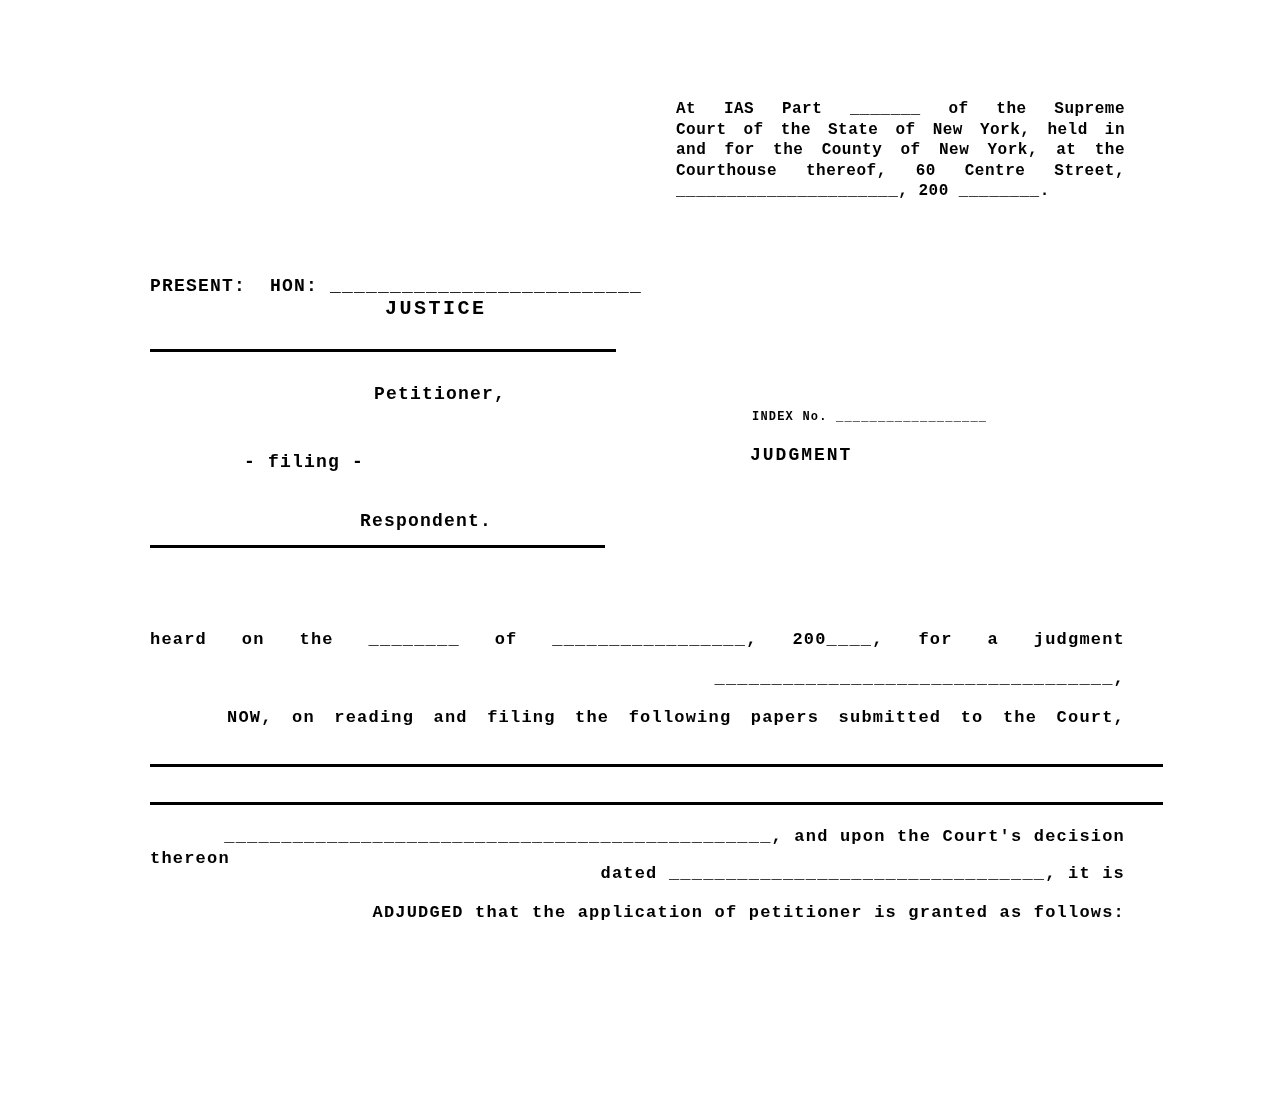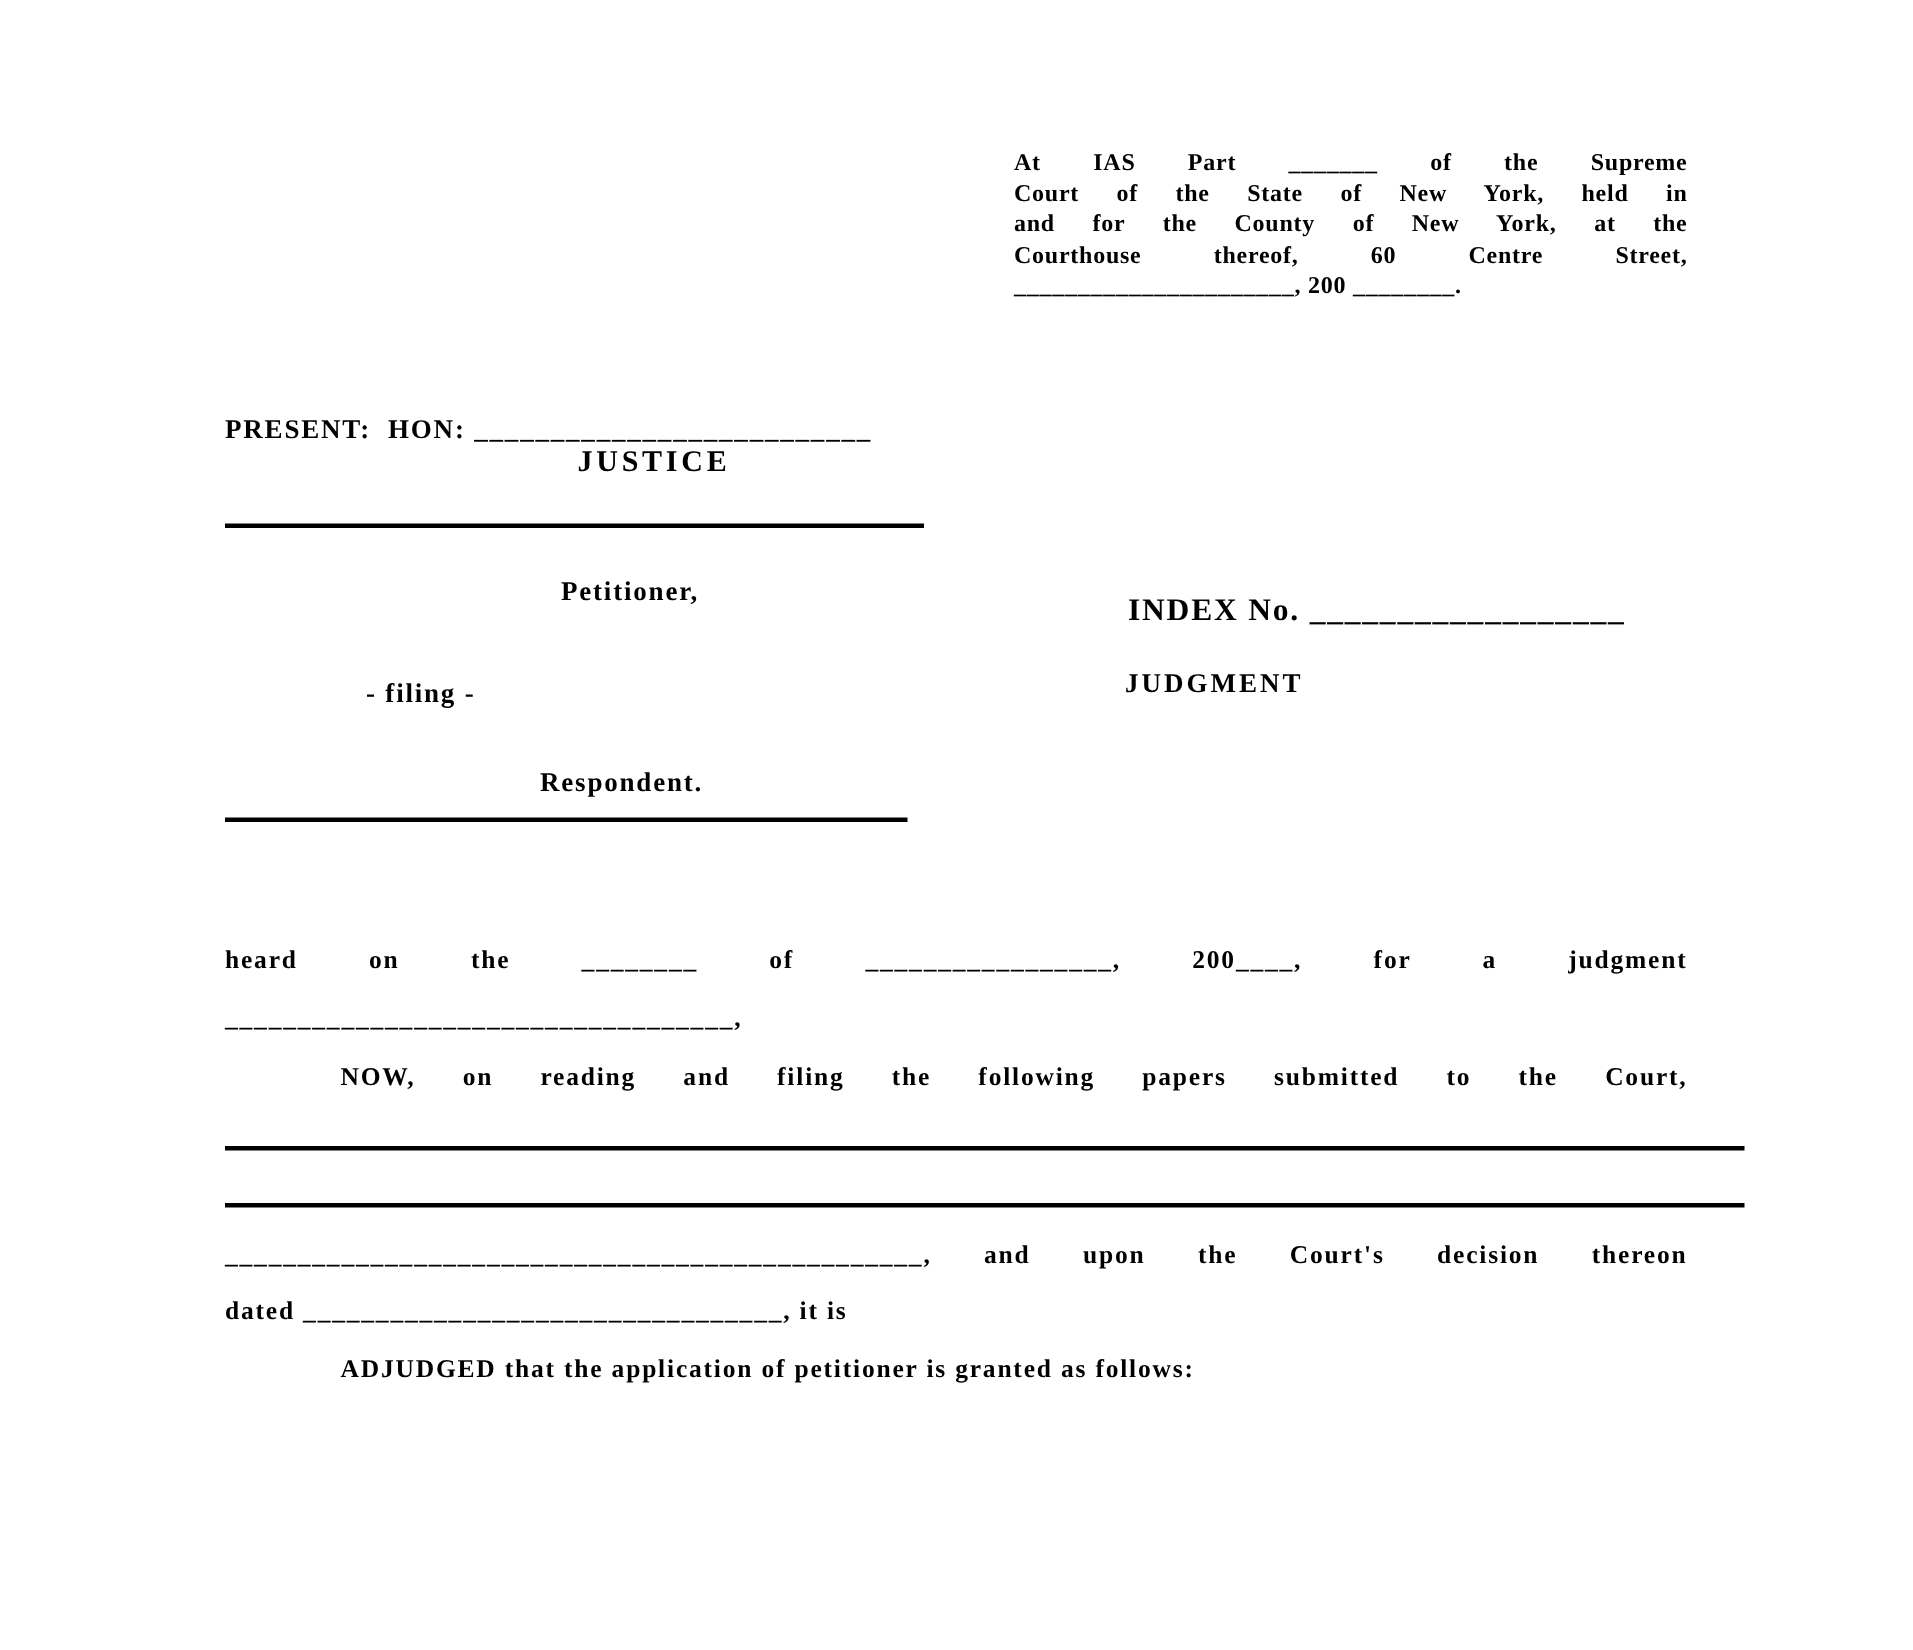--- a/index.html
+++ b/index.html
@@ -1,47 +1,47 @@
 <!DOCTYPE html>
 <html><head>
 <meta charset="utf-8">
 <style>
   html,body { margin:0; padding:0; background:#ffffff; }
   .page {
     position:relative;
     width:1275px; height:1100px;
     background:#ffffff;
     color:#000000;
-    font-family:Liberation Serif, serif;
+    font-family:Liberation Mono, monospace;
     font-weight:700;
     overflow:hidden;
   }
   .abs { position:absolute; }
   
   .jl { text-align:justify; text-align-last:justify; }
   .venue {
     left:676px; top:99px; width:449px;
     font-size:16px; line-height:20.5px; letter-spacing:0.5px;
   }
   .present-row { left:150px; top:276px; width:560px; font-size:18px; letter-spacing:1.2px; white-space:nowrap; }
   .justice { left:385px; top:297px; font-size:20px; letter-spacing:2.5px; }
   .caption-name { font-size:18px; letter-spacing:1.2px; white-space:nowrap; }
   .petitioner { left:374px; top:384px; }
   .against { left:244px; top:452px; }
   .respondent { left:360px; top:511px; }
-  .index-row { left:752px; top:394px; font-size:21px; letter-spacing:1.2px; white-space:nowrap; }
+  .index-row { left:752px; top:410px; font-size:12px; letter-spacing:1.2px; white-space:nowrap; }
   .judgment { left:750px; top:445px; font-size:18px; letter-spacing:2px; }
   .rule { background:#000000; height:3px; }
   .rule-1 { left:150px; top:349px; width:466px; }
   .rule-2 { left:150px; top:545px; width:455px; }
   .rule-f1 { left:150px; top:764px; width:1013px; }
   .rule-f2 { left:150px; top:802px; width:1013px; }
   .body-line {
     left:150px; width:975px;
-    font-size:17px; letter-spacing:1.2px; line-height:22px;
+    font-size:17px; letter-spacing:1.2px; line-height:22px;text-align:right;
   }
   .indent { text-indent:77px; }
   .l-an       { top:590px; }
   .l-heard    { top:629px; }
   .l-blank    { top:668px; }
   .l-now      { top:707px; }
   .l-decision { top:826px; }
   .l-dated    { top:863px; }
   .l-adjudged { top:902px; }
 </style>

